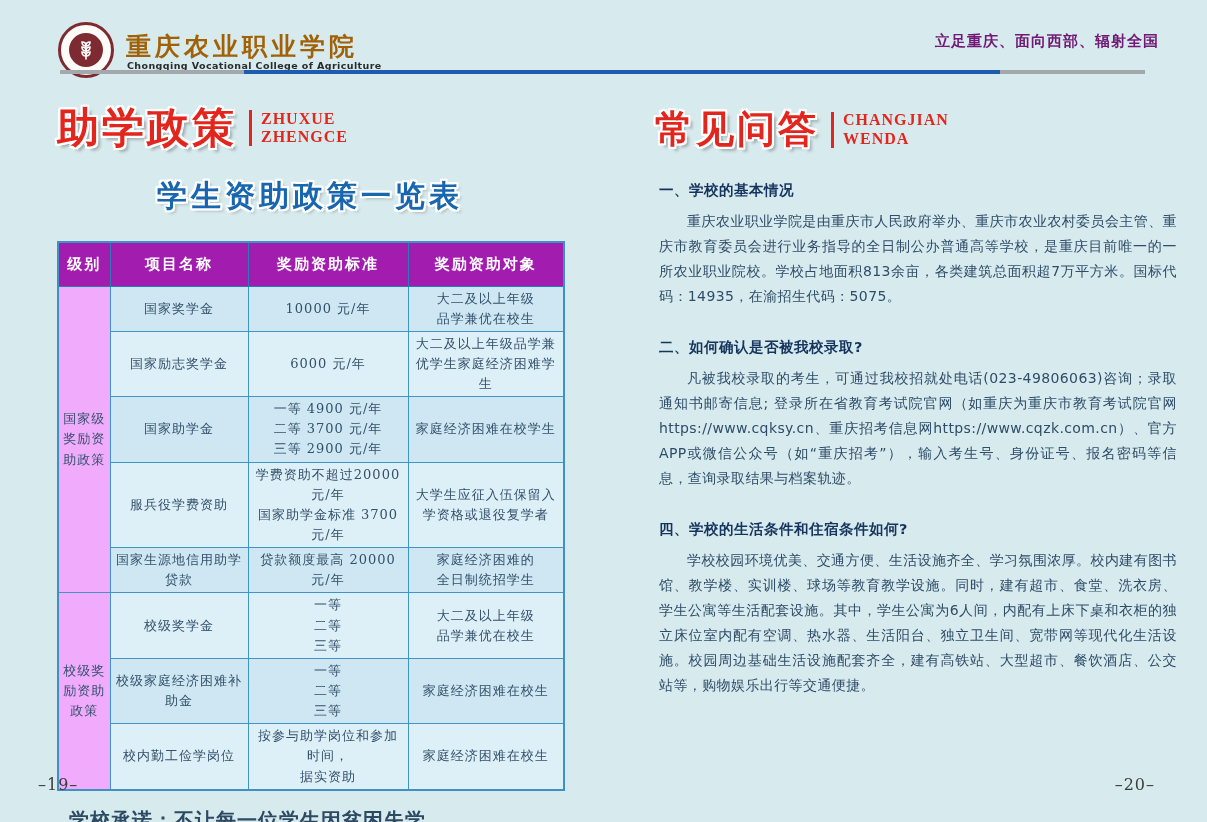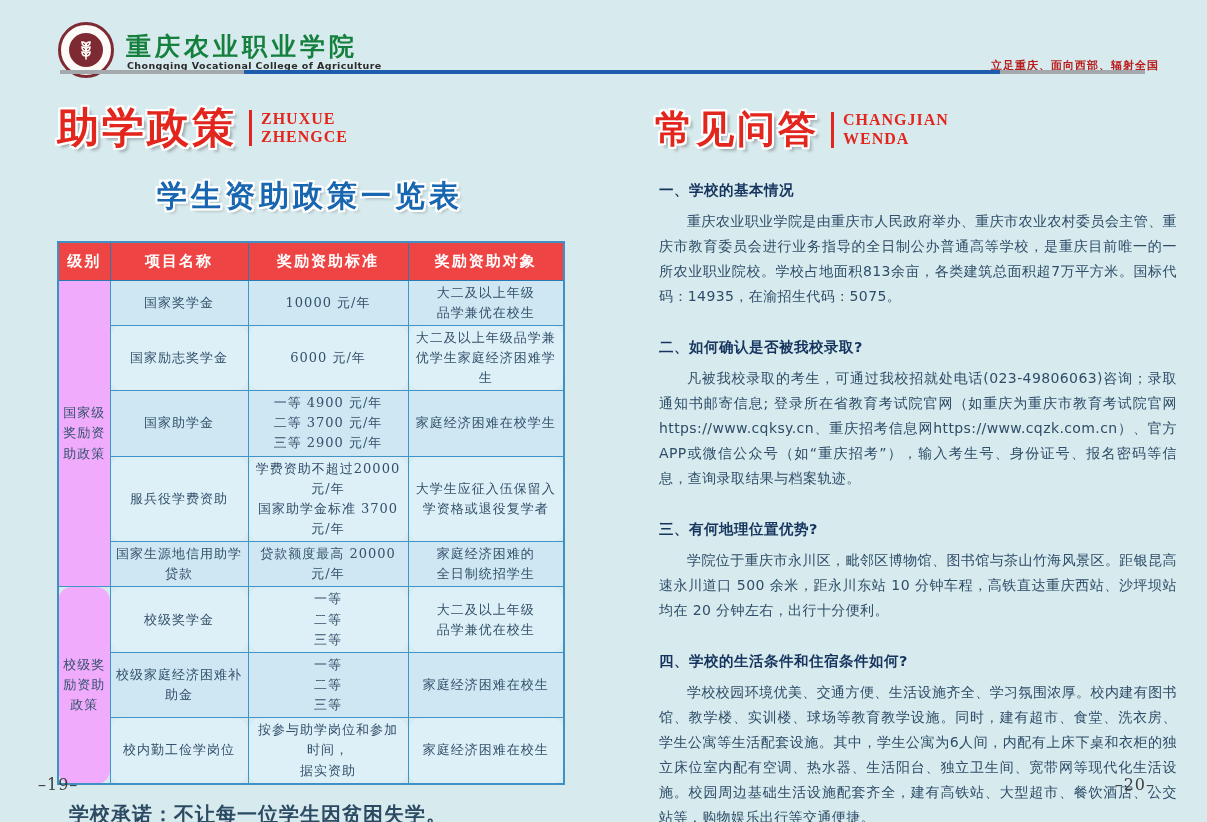--- a/index.html
+++ b/index.html
@@ -5,49 +5,49 @@
   * { margin:0; padding:0; box-sizing:border-box; }
   html,body { width:1207px; height:822px; }
   body { font-family:"DejaVu Sans", sans-serif; background:#b9ccd2; }
   .page { position:relative; width:1207px; height:822px; background:#d7eaee; overflow:hidden; }
 
   
   .logo { position:absolute; left:58px; top:22px; width:56px; height:56px; border-radius:50%;
           background:#fdfbf7; border:3px solid #7e2a33; display:flex; align-items:center; justify-content:center; }
   .logo-inner { width:34px; height:34px; border-radius:50%; background:#7e2a33; display:flex; align-items:center; justify-content:center; }
   .school-name { position:absolute; left:126px; top:30px; font-family:"DejaVu Serif", serif;
-                 font-weight:bold; font-size:25px; color:#15803d; letter-spacing:4px; }
+                 font-weight:bold; font-size:25px; color:#a16207; letter-spacing:4px; }
   .school-name-en { position:absolute; left:127px; top:60px; font-size:9.5px; font-weight:bold; color:#2b2b2b; letter-spacing:.4px; }
-  .slogan { position:absolute; right:48px; top:58px; font-size:11px; font-weight:bold; color:#b91c1c; letter-spacing:1px; }
+  .slogan { position:absolute; right:48px; top:32px; font-size:15px; font-weight:bold; color:#701a75; letter-spacing:1px; }
   .header-rule { position:absolute; left:60px; top:70px; width:1085px; height:4px;
                  background:linear-gradient(to right,#a2a8ac 0%,#a2a8ac 17%,#1e5dad 17%,#1e5dad 86.6%,#a2a8ac 86.6%,#a2a8ac 100%); }
 
   
   .title-row { display:flex; align-items:center; }
   .big-title { font-size:42px; font-weight:bold; color:#e3261d; letter-spacing:3px;
                text-shadow:-2px -2px 0 #fff,0 -2px 0 #fff,2px -2px 0 #fff,-2px 0 0 #fff,2px 0 0 #fff,
                            -2px 2px 0 #fff,0 2px 0 #fff,2px 2px 0 #fff,4px 4px 3px rgba(60,60,60,.35); }
   .title-divider { width:3px; height:36px; background:#e3261d; margin:0 9px 0 12px; }
   .title-pinyin { font-size:16px; font-weight:bold; color:#e3261d; line-height:1.15; letter-spacing:1px; font-family:"Liberation Serif", serif; }
 
   
   .left-page { position:absolute; left:57px; top:100px; width:506px; }
   .table-subtitle { margin-top:20px; text-align:center; font-size:30px; font-weight:bold; color:#1866b0; letter-spacing:4px;
                text-shadow:-2px -2px 0 #fff,0 -2px 0 #fff,2px -2px 0 #fff,-2px 0 0 #fff,2px 0 0 #fff,
                            -2px 2px 0 #fff,0 2px 0 #fff,2px 2px 0 #fff,3px 3px 3px rgba(60,60,60,.3); }
   table.aid { margin-top:24px; width:506px; border-collapse:collapse; table-layout:fixed;
               border:2px solid #3f90c4; }
-  table.aid th { background:#ef4444; color:#fff; font-size:15px; font-weight:bold; letter-spacing:2px;
-                 height:38px; border:1px solid #2a7ab4; }
+  table.aid th { background:#a21caf; color:#fff; font-size:15px; font-weight:bold; letter-spacing:2px;
+                 height:44px; border:1px solid #2a7ab4; }
   table.aid td { border:1px solid #4095c8; text-align:center; vertical-align:middle;
                  font-family:"DejaVu Serif", serif; font-size:13px; color:#33516b;
                  letter-spacing:1px; line-height:1.55; white-space:pre-line; padding:2px 4px; }
   td.group-cell { background:#c3dff0; }
   tr.rowA td { background:#cfe7f3; }
-  tr.rowB td { background:#ddeff7;border-radius:14px; }
+  tr.rowB td { background:#ddeff7; }
   tr.rowA td.group-cell, tr.rowB td.group-cell { background:#f0abfc; }
   .table-note { margin-top:16px; padding-left:12px; font-size:20px; font-weight:bold; color:#2d4a63; letter-spacing:1px; }
 
   
   .right-page { position:absolute; left:655px; top:104px; width:522px; }
   .faq-list { margin-top:26px; padding-left:4px; }
   .faq-section { margin-bottom:29px; }
   .faq-q { font-size:14.5px; font-weight:bold; color:#16355e; margin-bottom:9px; letter-spacing:.5px; }
   .faq-a { font-size:14px; line-height:25px; color:#2e4d68; text-align:justify; text-indent:2em; letter-spacing:.4px; }
 
@@ -183,24 +183,20 @@
     <div class="faq-list">
       <div class="faq-section">
         <div class="faq-q">一、学校的基本情况</div>
         <div class="faq-a">重庆农业职业学院是由重庆市人民政府举办、重庆市农业农村委员会主管、重庆市教育委员会进行业务指导的全日制公办普通高等学校，是重庆目前唯一的一所农业职业院校。学校占地面积813余亩，各类建筑总面积超7万平方米。国标代码：14935，在渝招生代码：5075。</div>
       </div>
       <div class="faq-section">
         <div class="faq-q">二、如何确认是否被我校录取?</div>
         <div class="faq-a">凡被我校录取的考生，可通过我校招就处电话(023-49806063)咨询；录取通知书邮寄信息; 登录所在省教育考试院官网（如重庆为重庆市教育考试院官网https://www.cqksy.cn、重庆招考信息网https://www.cqzk.com.cn）、官方APP或微信公众号（如“重庆招考”），输入考生号、身份证号、报名密码等信息，查询录取结果与档案轨迹。</div>
       </div>
       <div class="faq-section">
-        <div class="faq-q">三、有何地理位置优势?</div>
-        <div class="faq-a">学院位于重庆市永川区，毗邻区博物馆、图书馆与茶山竹海风景区。距银昆高速永川道口 500 余米，距永川东站 10 分钟车程，高铁直达重庆西站、沙坪坝站均在 20 分钟左右，出行十分便利。</div>
-      </div>
-      <div class="faq-section">
         <div class="faq-q">四、学校的生活条件和住宿条件如何?</div>
         <div class="faq-a">学校校园环境优美、交通方便、生活设施齐全、学习氛围浓厚。校内建有图书馆、教学楼、实训楼、球场等教育教学设施。同时，建有超市、食堂、洗衣房、学生公寓等生活配套设施。其中，学生公寓为6人间，内配有上床下桌和衣柜的独立床位室内配有空调、热水器、生活阳台、独立卫生间、宽带网等现代化生活设施。校园周边基础生活设施配套齐全，建有高铁站、大型超市、餐饮酒店、公交站等，购物娱乐出行等交通便捷。</div>
       </div>
 
     </div>
   </div>
 
   <div class="page-num left">–19–</div>
   <div class="page-num right">–20–</div>
 

